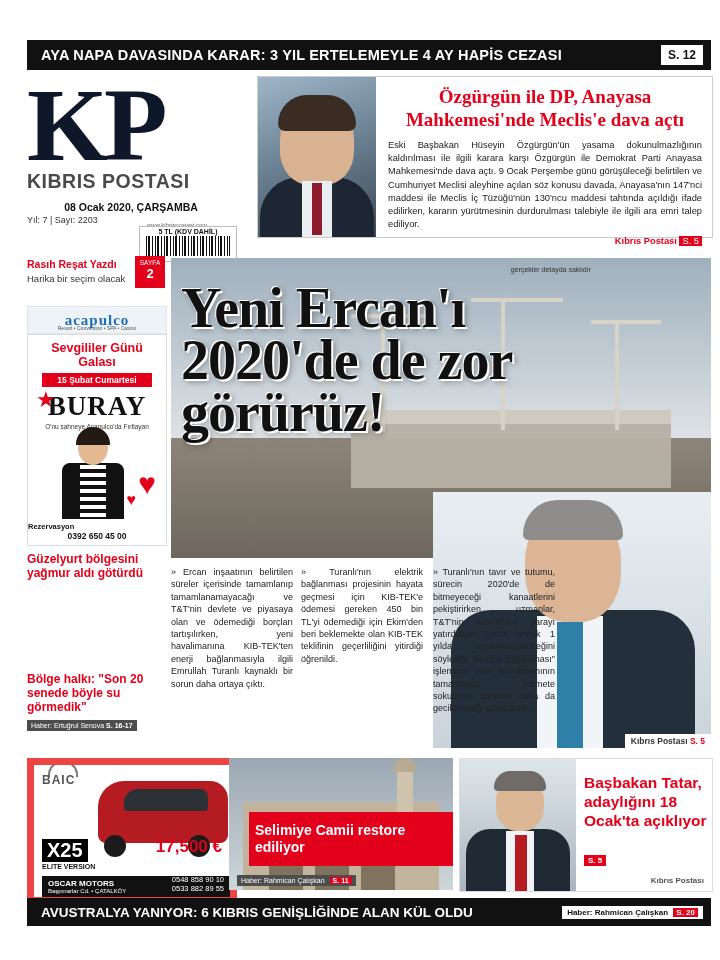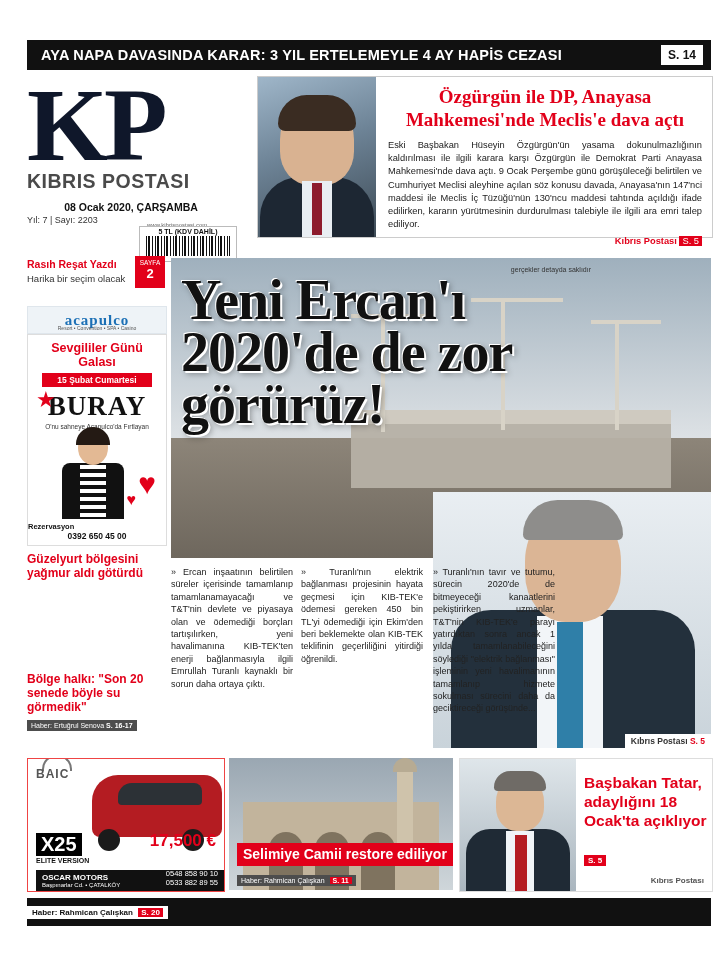--- a/index.html
+++ b/index.html
@@ -91,21 +91,21 @@
   .terminal{position:absolute;left:180px;bottom:70px;width:320px;height:66px;background:#b7b1a6;opacity:.95;}
   .terminal:after{content:"";position:absolute;left:0;top:-12px;width:100%;height:14px;background:#cfcabf;}
   .crane{position:absolute;background:#d8d3c7;}
   .c1{left:210px;top:56px;width:4px;height:118px;}
   .c1b{left:180px;top:56px;width:76px;height:4px;}
   .c2{left:330px;top:40px;width:4px;height:132px;}
   .c2b{left:300px;top:40px;width:92px;height:4px;}
   .c3{left:444px;top:62px;width:4px;height:110px;}
   .c3b{left:420px;top:62px;width:70px;height:4px;}
   .hero .note{position:absolute;right:120px;top:8px;font-size:7px;color:#333;}
-  .heroh{position:absolute;left:10px;top:16px;width:460px;font-family:"Liberation Serif",serif;font-weight:bold;
+  .heroh{position:absolute;left:10px;top:24px;width:460px;font-family:"Liberation Serif",serif;font-weight:bold;
          font-size:56px;line-height:52px;color:#111;letter-spacing:-1px;
          text-shadow:2px 2px 0 #fff, -1px -1px 0 #fff, 3px 3px 6px rgba(0,0,0,.35);}
 
   
   .portrait{position:absolute;left:424px;top:492px;width:278px;height:256px;overflow:hidden;background:#e8edf1;}
   .portrait .bg{position:absolute;inset:0;background:linear-gradient(180deg,#e9eef2,#c9d3da);}
   .portrait .suit{position:absolute;left:18px;top:118px;width:244px;height:150px;background:#23303c;border-radius:40px 40px 0 0;}
   .portrait .shirtp{position:absolute;left:104px;top:124px;width:66px;height:132px;background:#f2f5f8;}
   .portrait .tiep{position:absolute;left:124px;top:130px;width:26px;height:126px;background:#2f7fa8;}
   .portrait .head{position:absolute;left:92px;top:14px;width:96px;height:116px;border-radius:48% 48% 42% 42%;background:#dbb595;}
@@ -113,42 +113,42 @@
   .caption{position:absolute;right:0;bottom:0;background:#fff;padding:2px 6px;font-size:8.5px;font-weight:bold;color:#333;}
   .caption .red{color:#e2001a;}
 
   
   .bodycol{position:absolute;top:566px;font-size:9px;line-height:12.4px;color:#222;text-align:justify;}
   #bc1{left:162px;width:122px;}
   #bc2{left:292px;width:122px;}
   #bc3{left:424px;width:122px;}
 
   
-  .car{position:absolute;left:18px;top:758px;width:196px;height:132px;border:1px solid #ef4444;background:#fff;overflow:hidden;}
+  .car{position:absolute;left:18px;top:758px;width:196px;height:132px;border:7px solid #ef4444;background:#fff;overflow:hidden;}
   .car .baic{position:absolute;left:8px;top:8px;font-size:12px;font-weight:bold;color:#555;letter-spacing:1px;}
   .car .ring{position:absolute;left:14px;top:-4px;width:26px;height:14px;border:2px solid #777;border-bottom:none;border-radius:14px 14px 0 0;}
   .car .shape{position:absolute;right:2px;top:16px;width:130px;height:62px;background:#b41c22;border-radius:26px 18px 8px 8px;}
   .car .win{position:absolute;right:22px;top:24px;width:84px;height:22px;background:#2c3136;border-radius:14px 8px 4px 4px;}
   .car .w1{position:absolute;right:20px;top:70px;width:22px;height:22px;background:#1b1b1b;border-radius:50%;}
   .car .w2{position:absolute;right:104px;top:70px;width:22px;height:22px;background:#1b1b1b;border-radius:50%;}
   .car .x25{position:absolute;left:8px;top:74px;color:#fff;background:#000;font-weight:bold;font-size:20px;padding:0 5px;}
   .car .elite{position:absolute;left:8px;top:98px;font-size:7px;font-weight:bold;color:#111;}
   .car .price{position:absolute;right:8px;top:72px;font-weight:bold;font-size:17px;color:#e2001a;text-align:center;}
   .car .dealer{position:absolute;left:8px;bottom:0;width:100%;background:#111;color:#fff;font-size:8px;font-weight:bold;padding:3px 6px;box-sizing:border-box;}
   .car .dealer small{font-size:6px;font-weight:normal;display:block;}
   .car .phones{position:absolute;right:6px;bottom:4px;color:#fff;font-size:7.5px;text-align:right;line-height:9px;}
 
   .mosque{position:absolute;left:220px;top:758px;width:224px;height:132px;overflow:hidden;background:#c8c0b2;}
   .mosque .sky2{position:absolute;inset:0;background:linear-gradient(180deg,#9aa7b2,#cfd6da);}
   .mosque .wall{position:absolute;left:14px;bottom:0;width:196px;height:88px;background:#c2b49c;}
   .mosque .arch{position:absolute;bottom:0;width:34px;height:58px;background:#7f735f;border-radius:17px 17px 0 0;}
   .mosque .min{position:absolute;left:168px;top:10px;width:16px;height:86px;background:#cfc3ab;}
   .mosque .cap{position:absolute;left:164px;top:0;width:24px;height:14px;background:#b7ab93;border-radius:12px 12px 0 0;}
-  .mosque .lbl{position:absolute;left:8px;bottom:24px;background:#e2001a;color:#fff;font-weight:bold;font-size:14px;
-               line-height:17px;padding:3px 6px;}
+  .mosque .lbl{position:absolute;left:20px;bottom:24px;background:#e2001a;color:#fff;font-weight:bold;font-size:14px;
+               line-height:17px;padding:10px 6px;}
   .mosque .src{position:absolute;left:8px;bottom:4px;background:#4d4d4d;color:#fff;font-size:7px;padding:2px 4px;}
   .mosque .src b{background:#e2001a;padding:0 3px;margin-left:3px;}
 
   .tatar{position:absolute;left:450px;top:758px;width:252px;height:132px;border:1px solid #ddd;background:#fff;overflow:hidden;}
   .tatar .ph{position:absolute;left:0;top:0;width:116px;height:100%;background:linear-gradient(180deg,#dfe6ea,#aab6bf);}
   .tatar .hd2{position:absolute;left:36px;top:16px;width:48px;height:56px;border-radius:48% 48% 42% 42%;background:#dcb795;}
   .tatar .hr2{position:absolute;left:34px;top:12px;width:52px;height:20px;border-radius:26px 26px 6px 6px;background:#6f6b66;}
   .tatar .sd{position:absolute;left:6px;top:70px;width:104px;height:62px;background:#1f2a35;border-radius:24px 24px 0 0;}
   .tatar .sh2{position:absolute;left:46px;top:72px;width:28px;height:60px;background:#f1f4f7;}
   .tatar .ti2{position:absolute;left:55px;top:76px;width:12px;height:56px;background:#b41c22;}
@@ -162,21 +162,21 @@
   .botbar .src{background:#fff;color:#111;font-size:8px;font-weight:bold;padding:2px 5px;margin-right:8px;}
   .botbar .src b{background:#e2001a;color:#fff;padding:0 3px;margin-left:3px;}
 </style>
 </head>
 <body>
 
 <div class="page">
 
   <div class="topbar">
     <div class="txt">AYA NAPA DAVASINDA KARAR: 3 YIL ERTELEMEYLE 4 AY HAPİS CEZASI</div>
-    <div class="pg">S. 14</div>
+    <div class="pg">S. 12</div>
   </div>
 
   <div class="masthead">
     <div class="kp">KP</div>
     <div class="kpsub">KIBRIS POSTASI</div>
     <div class="kpdate">08 Ocak 2020, ÇARŞAMBA</div>
     <div class="kpissue">Yıl: 7  |  Sayı: 2203</div>
     <div class="kpurl">www.kibrispostasi.com</div>
     <div class="pricebox">
       <div class="pr">5 TL (KDV DAHİL)</div>
@@ -324,19 +324,20 @@
         <div class="ti2"></div>
       <div class="hd2"></div>
         <div class="hr2"></div>
     </div>
     <h3>Başbakan Tatar, adaylığını 18 Ocak'ta açıklıyor</h3>
     <div class="s5">S. 5</div>
     <div class="kp2">Kıbrıs Postası</div>
   </div>
 
   <div class="botbar">
+    <div class="txt">AVUSTRALYA YANIYOR: 6 KIBRIS GENİŞLİĞİNDE ALAN KÜL OLDU</div>
     <div class="src">
       <span>Haber: Rahmican Çalışkan</span>
       <b>S. 20</b>
     </div>
   </div>
 
 </div>
 
 </body></html>

